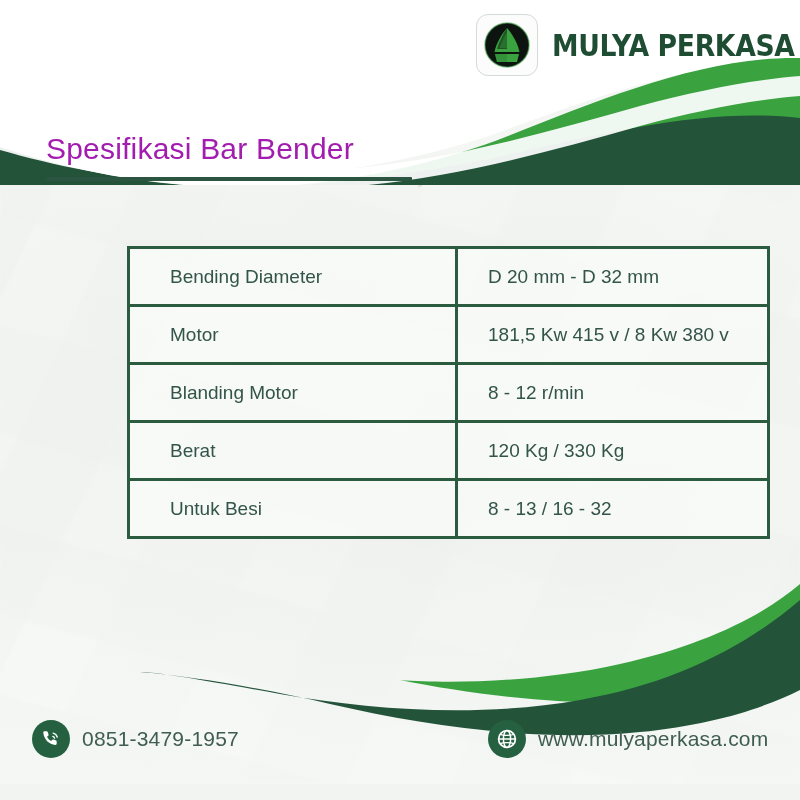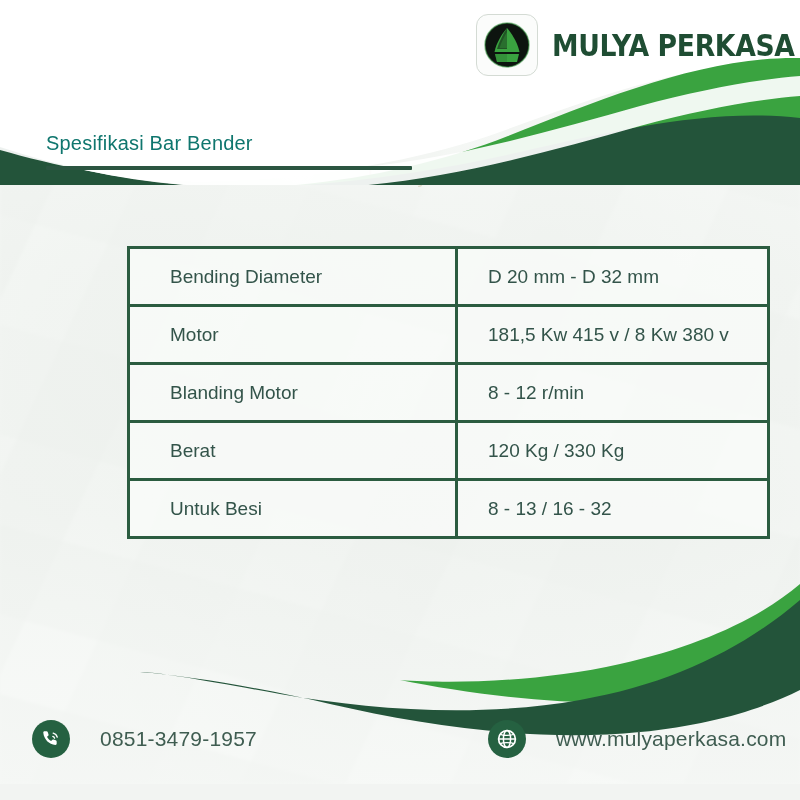--- a/index.html
+++ b/index.html
@@ -94,22 +94,22 @@
     white-space: nowrap;
   }
 
   
   .title-block {
     position: absolute;
     left: 46px;
     top: 132px;
   }
   .page-title {
-    font-size: 20px;
-    color: #0f766e;
+    font-size: 30px;
+    color: #a21caf;
     letter-spacing: .2px;
     font-family: "Liberation Sans", sans-serif;
     white-space: nowrap;
   }
   .title-rule {
     margin-top: 11px;
     width: 366px;
     height: 4px;
     background: #2b5541;
     border-radius: 1px;
@@ -143,21 +143,21 @@
     position: absolute;
     left: 0;
     bottom: 22px;
     width: 800px;
     height: 42px;
   }
   .contact {
     position: absolute;
     display: flex;
     align-items: center;
-    gap: 30px;
+    gap: 12px;
   }
   .contact-phone { left: 32px; top: 0; }
   .contact-web { left: 488px; top: 0; }
   .contact-icon {
     width: 38px;
     height: 38px;
     border-radius: 50%;
     background: #256141;
     display: flex;
     align-items: center;

